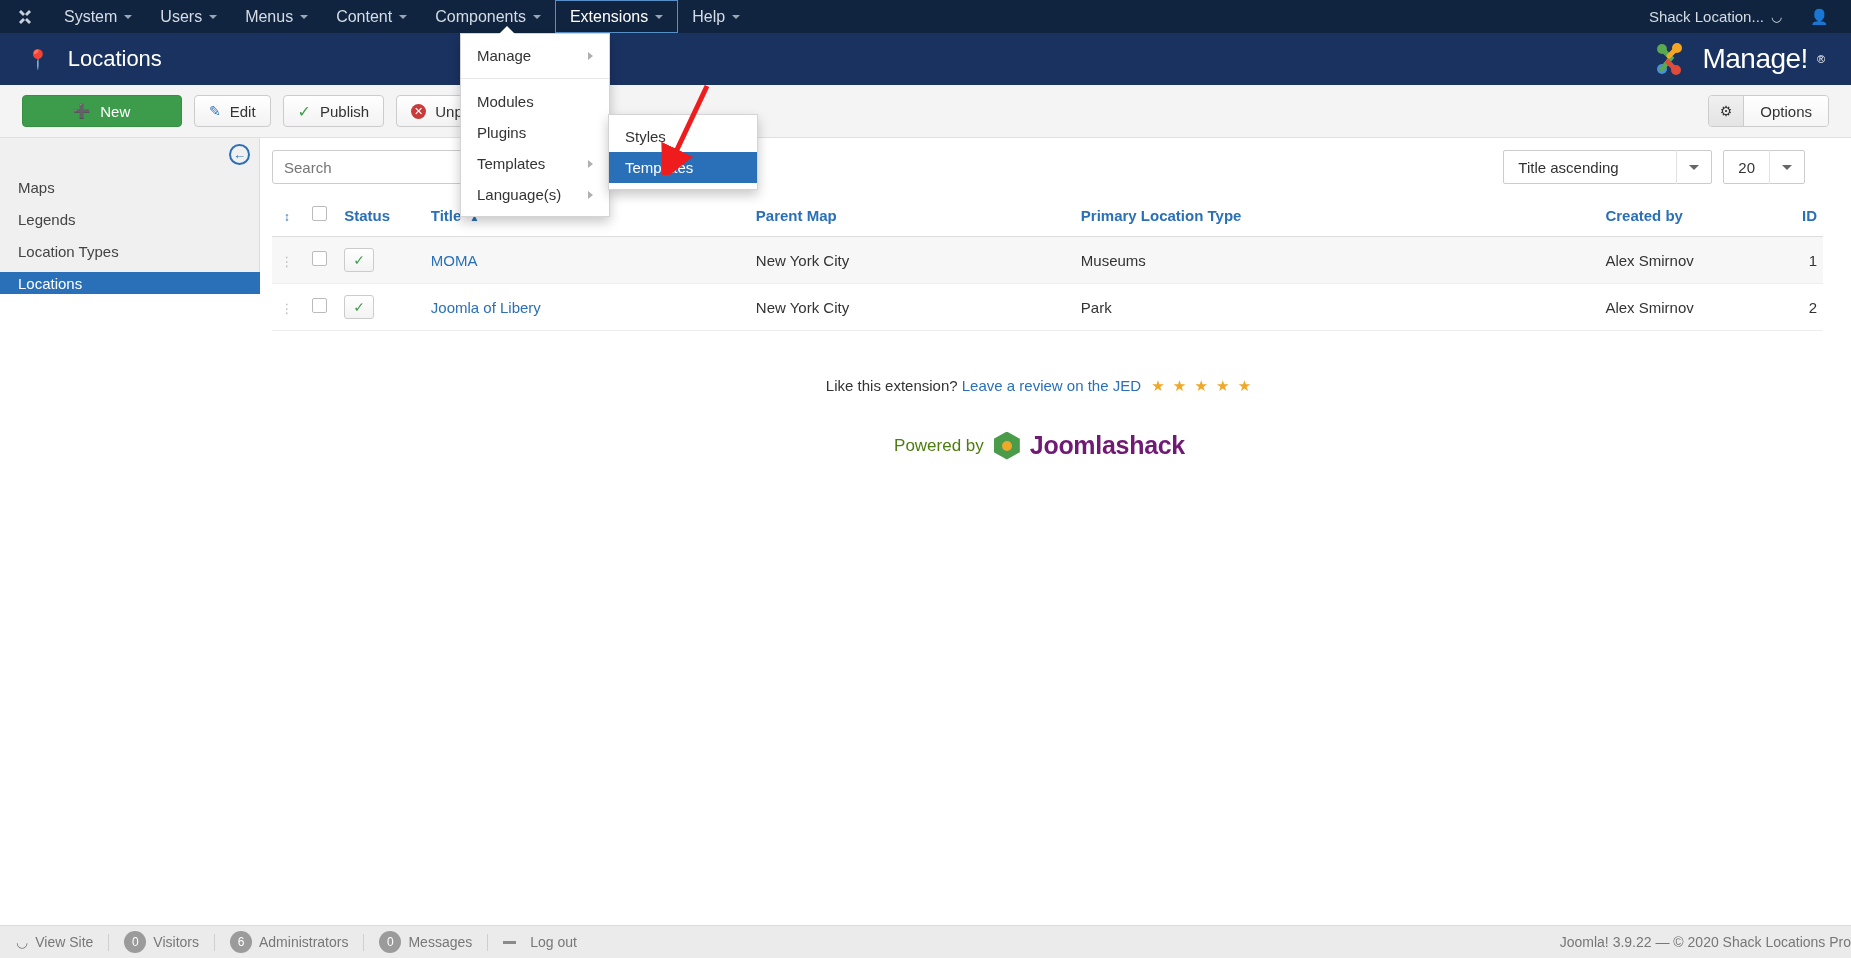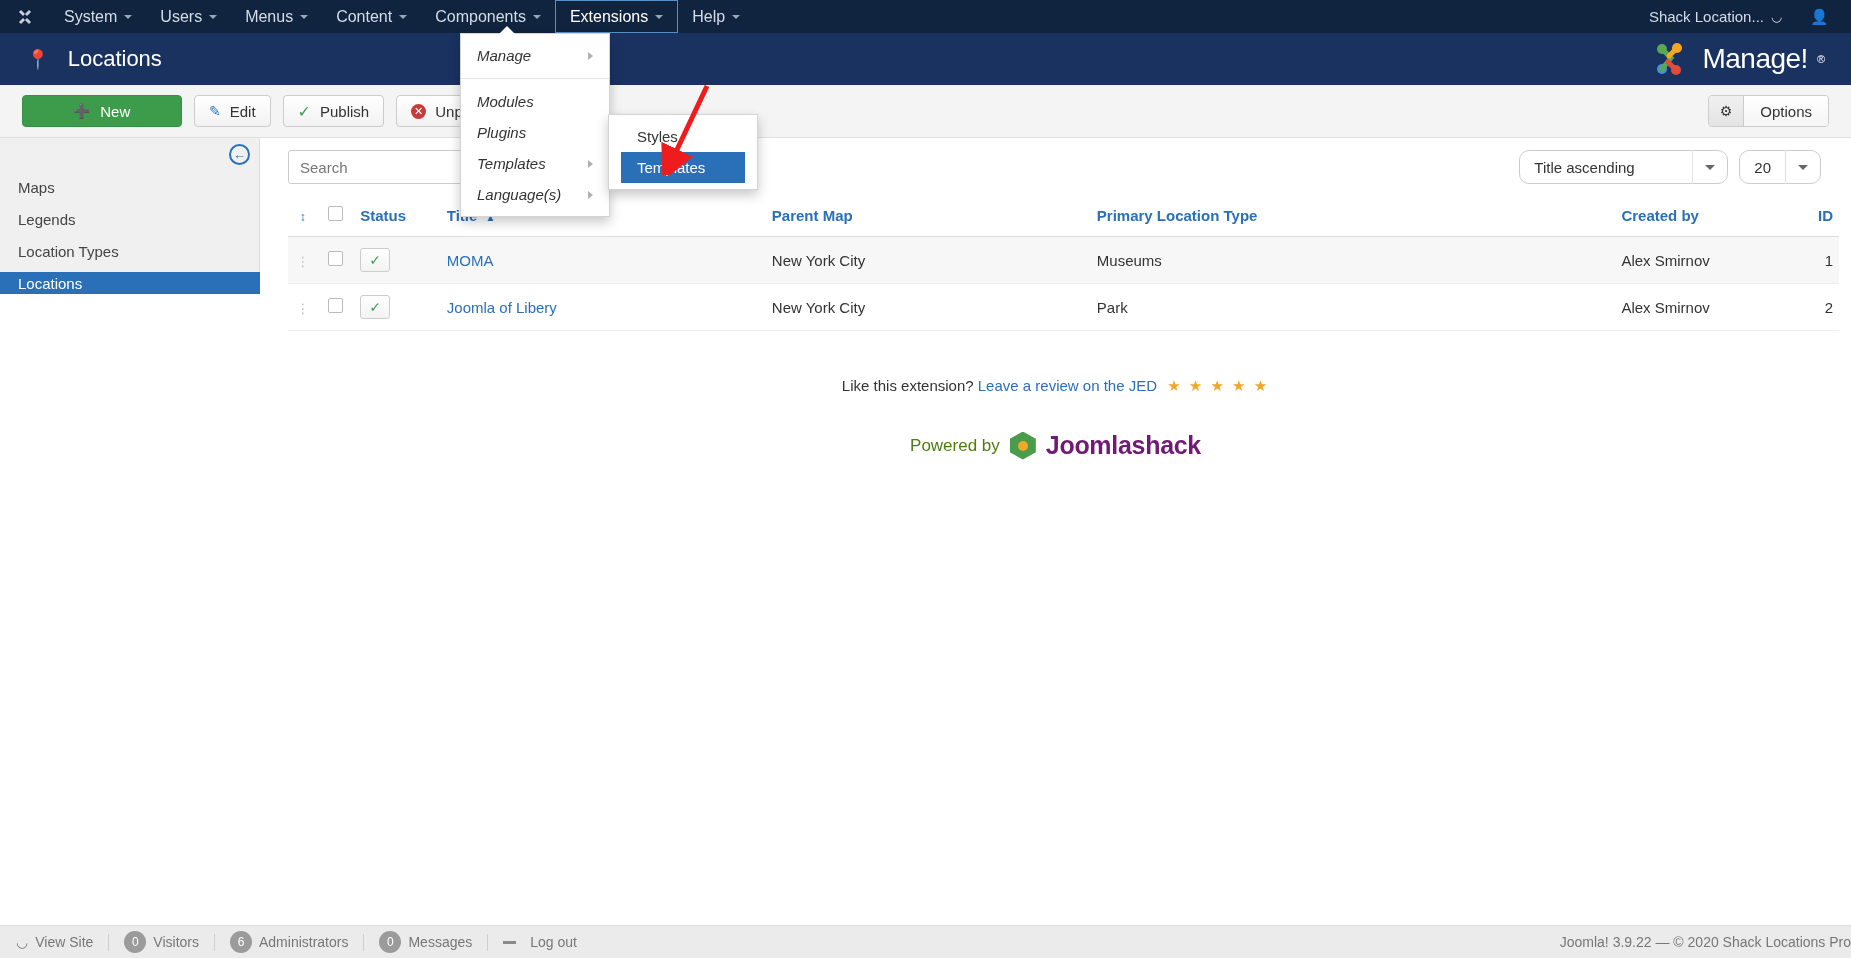--- a/index.html
+++ b/index.html
@@ -52,34 +52,33 @@
   }
   .dropdown::before {
     content: ""; position: absolute; top: -8px; left: 38px;
     border-left: 8px solid transparent; border-right: 8px solid transparent;
     border-bottom: 8px solid #fff;
   }
   .dd-item {
     display: flex; align-items: center; justify-content: space-between;
     padding: 7px 16px; font-size: 15px; color: #333; cursor: pointer;
     white-space: nowrap;
-    font-style: italic;
   }
   .dd-arrow {
     width: 0; height: 0; margin-left: 10px;
     border-top: 4px solid transparent; border-bottom: 4px solid transparent;
     border-left: 5px solid #b0b0b0;
   }
   .dd-sep { height: 1px; background: #e5e5e5; margin: 7px 0; }
 
   .submenu {
     position: absolute; top: 114px; left: 608px; width: 150px;
     background: #fff; border: 1px solid #d4d4d4;
     box-shadow: 0 5px 11px rgba(0,0,0,.22);
-    padding: 6px 12px; z-index: 70;
+    padding: 6px 0; z-index: 70;
   }
   .sub-item {
     padding: 7px 16px; font-size: 15px; color: #333; cursor: pointer;
     white-space: nowrap;
   }
   .sub-item.active { background: #2a70b8; color: #fff; }
 
   .arrow-annot { position: absolute; left: 660px; top: 80px; z-index: 80; pointer-events: none; }
 
   
@@ -155,21 +154,21 @@
     cursor: pointer;
   }
   .side-list { position: absolute; top: 38px; left: 0; width: 260px; }
   .side-item {
     height: 22px; display: flex; align-items: center; padding-left: 18px;
     font-size: 15px; color: #444; cursor: pointer; margin-bottom: 0;
   }
   .side-item.active { background: #2a70b8; color: #fff; }
 
   
-  .main { position: absolute; top: 138px; left: 260px; width: 1591px; z-index: 4; }
+  .main { position: absolute; top: 138px; left: 244px; width: 1591px; z-index: 4; }
   .filter-row {
     display: flex; align-items: center; padding: 12px 30px 10px 28px;
     gap: 0;
   }
   .search-wrap { display: flex; height: 34px; }
   .search-input {
     width: 250px; height: 34px; border: 1px solid #ccc; border-radius: 3px 0 0 3px;
     padding: 0 11px; font-size: 15px; color: #888;
     font-family: "Liberation Sans", sans-serif; background: #fff; outline: none;
   }
@@ -181,21 +180,21 @@
   }
   .sbtn.last { border-radius: 0 3px 3px 0; }
   .filter-tools { margin-left: 14px; display: flex; height: 34px; }
   .ftool {
     padding: 0 14px; height: 34px; border: 1px solid #ccc; border-radius: 3px;
     background: linear-gradient(#fff,#f2f2f2); display: flex; align-items: center;
     font-size: 15px; color: #333; cursor: pointer;
   }
   .right-selects { margin-left: auto; display: flex; gap: 11px; }
   .sel {
-    height: 34px; border: 1px solid #ccc; border-radius: 10px; background: #fff;
+    height: 34px; border: 1px solid #ccc; border-radius: 2px; background: #fff;
     display: flex; align-items: center; cursor: pointer;
   }
   .sel .txt { padding: 0 14px; font-size: 15px; color: #333; }
   .sel .divider { width: 1px; height: 34px; background: #e2e2e2; }
   .sel .arr {
     width: 34px; display: flex; align-items: center; justify-content: center;
   }
   .caret-dn {
     width: 0; height: 0;
     border-left: 5px solid transparent; border-right: 5px solid transparent;

